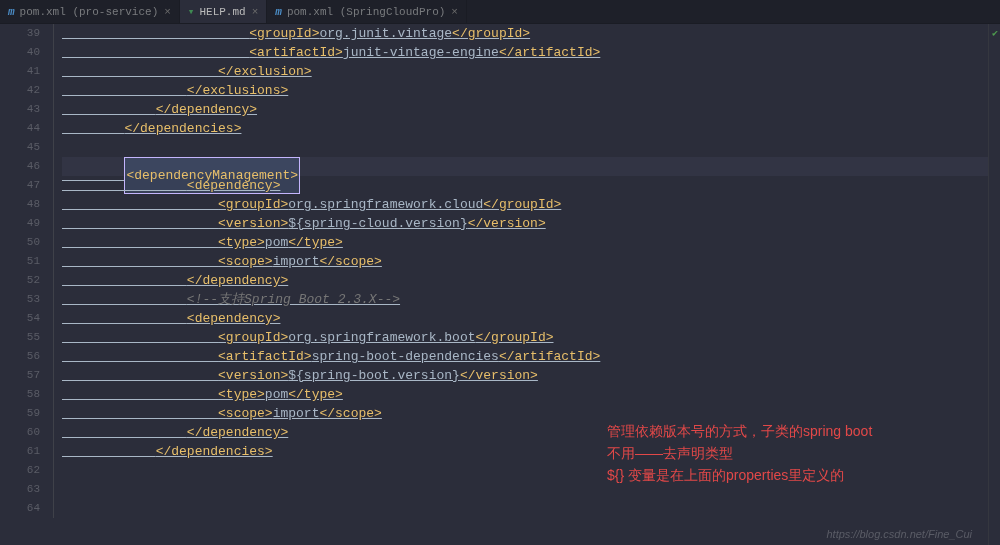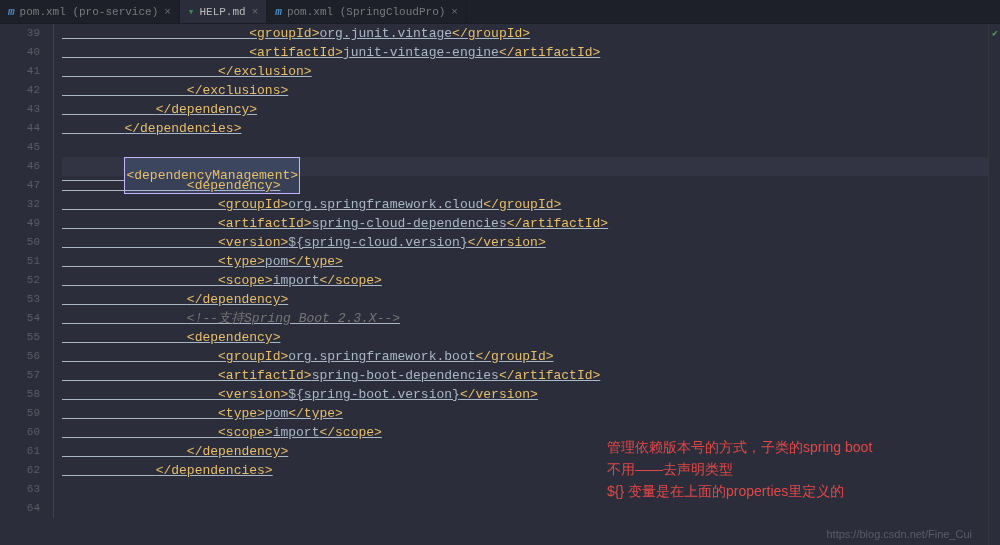--- a/index.html
+++ b/index.html
@@ -93,21 +93,21 @@
 .comment { color: #767676; font-style: italic; }
 .cursor-box {
   display: inline-block;
   border: 1px solid #c4b5fd;
   background: rgba(90,125,175,0.25);
   padding: 8px 1px;
 }
 .annotations {
   position: absolute;
   left: 545px;
-  top: 412px;
+  top: 396px;
   color: #e24848;
   font-family: 'Microsoft YaHei', sans-serif;
   font-size: 14px;
   line-height: 22px;
 }
 .ann-block2 { }
 .right-rail {
   position: absolute;
   right: 0;
   top: 24px;
@@ -123,20 +123,21 @@
   color: #4f9c4f;
   font-size: 10px;
 }
 .watermark {
   position: absolute;
   bottom: 5px;
   right: 28px;
   color: #5a5c66;
   font-size: 11px;
   font-family: Arial, sans-serif;
+  font-style: italic;
 }
 .editor-inner { position: relative; text-decoration: underline; }
 </style>
 </head>
 <body>
 
 <div class="tabs" id="tabs">
     <div class="tab">
       <span class="tab-icon m-icon">m</span>
       <span>pom.xml (pro-service)</span>
@@ -158,21 +159,21 @@
   <div class="gutter" id="gutter">
       <div class="gutter-line">39</div>
       <div class="gutter-line">40</div>
       <div class="gutter-line">41</div>
       <div class="gutter-line">42</div>
       <div class="gutter-line">43</div>
       <div class="gutter-line">44</div>
       <div class="gutter-line">45</div>
       <div class="gutter-line">46</div>
       <div class="gutter-line">47</div>
-      <div class="gutter-line">32</div>
+      <div class="gutter-line">48</div>
       <div class="gutter-line">49</div>
       <div class="gutter-line">50</div>
       <div class="gutter-line">51</div>
       <div class="gutter-line">52</div>
       <div class="gutter-line">53</div>
       <div class="gutter-line">54</div>
       <div class="gutter-line">55</div>
       <div class="gutter-line">56</div>
       <div class="gutter-line">57</div>
       <div class="gutter-line">58</div>
@@ -270,21 +271,20 @@
         <div class="line">                        <span class="tag">&lt;groupId&gt;</span><span class="text">org.junit.vintage</span><span class="tag">&lt;/groupId&gt;</span></div>
         <div class="line">                        <span class="tag">&lt;artifactId&gt;</span><span class="text">junit-vintage-engine</span><span class="tag">&lt;/artifactId&gt;</span></div>
         <div class="line">                    <span class="tag">&lt;/exclusion&gt;</span></div>
         <div class="line">                <span class="tag">&lt;/exclusions&gt;</span></div>
         <div class="line">            <span class="tag">&lt;/dependency&gt;</span></div>
         <div class="line">        <span class="tag">&lt;/dependencies&gt;</span></div>
         <div class="line"></div>
         <div class="line hl">        <span class="cursor-box"><span class="tag">&lt;dependencyManagement&gt;</span></span></div>
         <div class="line">                <span class="tag">&lt;dependency&gt;</span></div>
         <div class="line">                    <span class="tag">&lt;groupId&gt;</span><span class="text">org.springframework.cloud</span><span class="tag">&lt;/groupId&gt;</span></div>
-        <div class="line">                    <span class="tag">&lt;artifactId&gt;</span><span class="text">spring-cloud-dependencies</span><span class="tag">&lt;/artifactId&gt;</span></div>
         <div class="line">                    <span class="tag">&lt;version&gt;</span><span class="text">${spring-cloud.version}</span><span class="tag">&lt;/version&gt;</span></div>
         <div class="line">                    <span class="tag">&lt;type&gt;</span><span class="text">pom</span><span class="tag">&lt;/type&gt;</span></div>
         <div class="line">                    <span class="tag">&lt;scope&gt;</span><span class="text">import</span><span class="tag">&lt;/scope&gt;</span></div>
         <div class="line">                <span class="tag">&lt;/dependency&gt;</span></div>
         <div class="line">                <span class="comment">&lt;!--支持Spring Boot 2.3.X--&gt;</span></div>
         <div class="line">                <span class="tag">&lt;dependency&gt;</span></div>
         <div class="line">                    <span class="tag">&lt;groupId&gt;</span><span class="text">org.springframework.boot</span><span class="tag">&lt;/groupId&gt;</span></div>
         <div class="line">                    <span class="tag">&lt;artifactId&gt;</span><span class="text">spring-boot-dependencies</span><span class="tag">&lt;/artifactId&gt;</span></div>
         <div class="line">                    <span class="tag">&lt;version&gt;</span><span class="text">${spring-boot.version}</span><span class="tag">&lt;/version&gt;</span></div>
         <div class="line">                    <span class="tag">&lt;type&gt;</span><span class="text">pom</span><span class="tag">&lt;/type&gt;</span></div>

